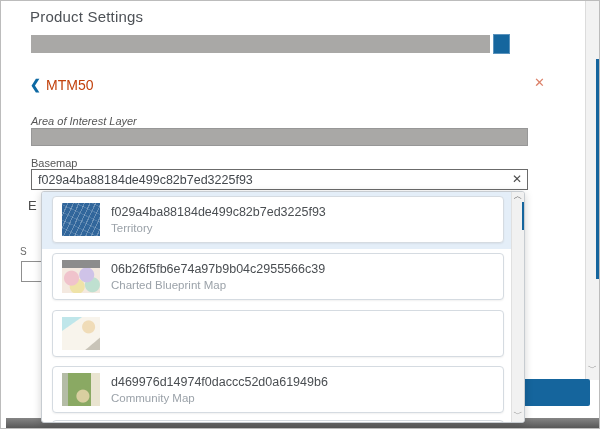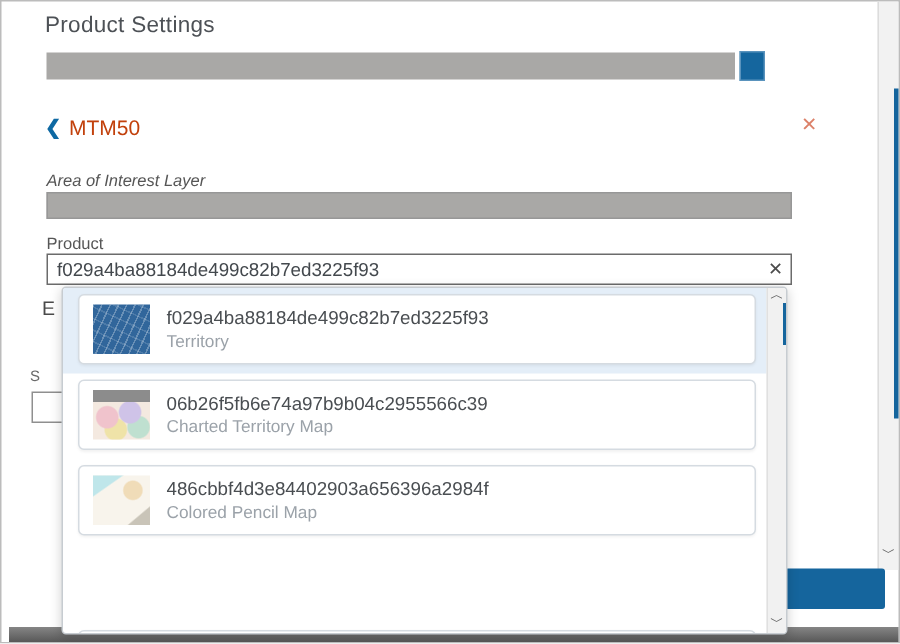--- a/index.html
+++ b/index.html
@@ -122,21 +122,21 @@
     <div class="arrow-down">﹀</div>
   </div>
 
   <span class="back-chevron">❮</span>
   <span class="back-label">MTM50</span>
   <span class="close-x">✕</span>
 
   <div class="field-label aoi-label">Area of Interest Layer</div>
   <div class="aoi-input"></div>
 
-  <div class="field-label basemap-label">Product</div>
+  <div class="field-label basemap-label">Basemap</div>
   <div class="basemap-input-wrap">
     <input class="basemap-input" value="f029a4ba88184de499c82b7ed3225f93" style="">
     <span class="clear-x">✕</span>
   </div>
 
   <span class="fragment-e">E</span>
   <span class="fragment-s">S</span>
   <div class="fragment-checkbox"></div>
 
   <button class="primary-button"></button>
@@ -150,30 +150,35 @@
         <div class="item-id">f029a4ba88184de499c82b7ed3225f93</div>
         <div class="item-name">Territory</div>
       </div>
     </div>
   </div>
         <div class="dropdown-row" style="top: 57px; padding-left: 36px;">
     <div class="dropdown-card">
       <div class="thumb thumb-charted"></div>
       <div class="item-texts">
         <div class="item-id">06b26f5fb6e74a97b9b04c2955566c39</div>
-        <div class="item-name">Charted Territory Map</div>
+        <div class="item-name">Charted Blueprint Map</div>
       </div>
     </div>
   </div>
         <div class="dropdown-row" style="top: 114px;">
     <div class="dropdown-card">
       <div class="thumb thumb-pencil"></div>
+    </div>
+  </div>
+        <div class="dropdown-row" style="top: 170px;">
+    <div class="dropdown-card">
+      <div class="thumb thumb-community"></div>
       <div class="item-texts">
-        <div class="item-id">486cbbf4d3e84402903a656396a2984f</div>
-        <div class="item-name">Colored Pencil Map</div>
+        <div class="item-id">d469976d14974f0daccc52d0a61949b6</div>
+        <div class="item-name">Community Map</div>
       </div>
     </div>
   </div>
         <div class="dropdown-card" style="top: 228px;"></div>
       </div>
     <div class="dd-scrollbar">
       <div class="arrow-up">︿</div>
       <div class="thumb"></div>
       <div class="arrow-down">﹀</div>
     </div>

